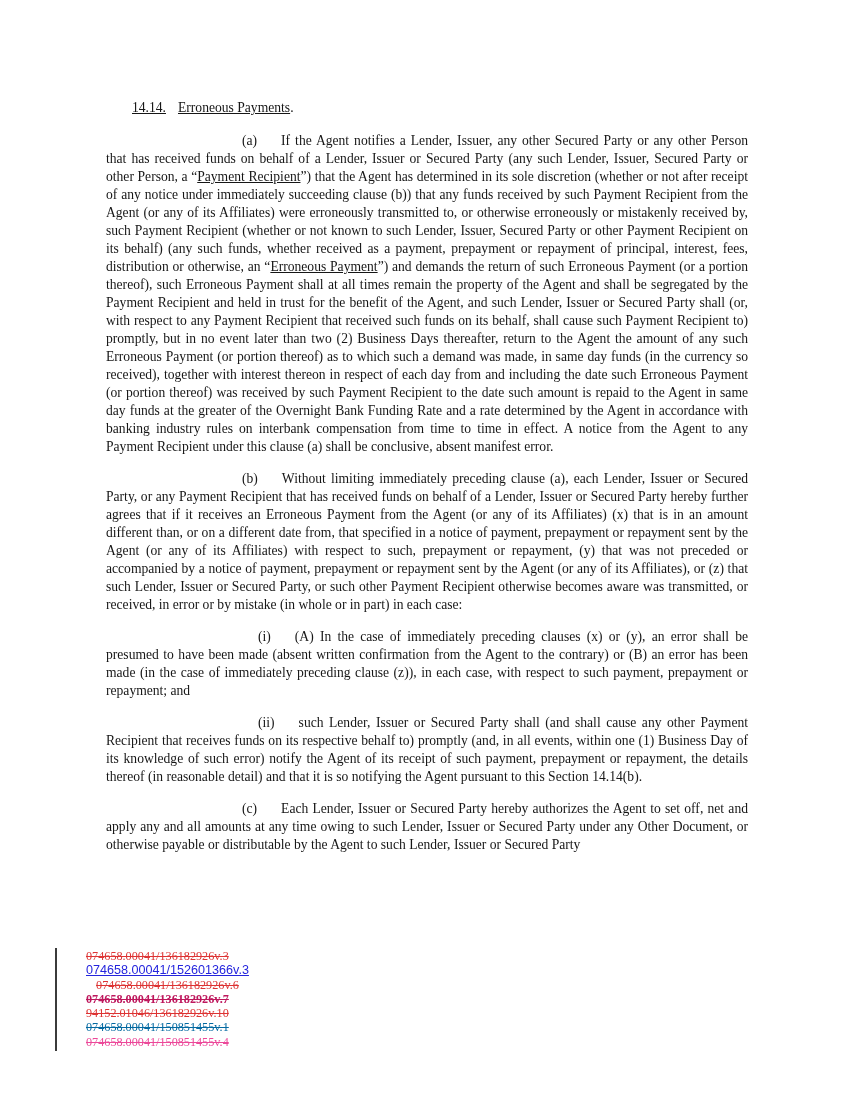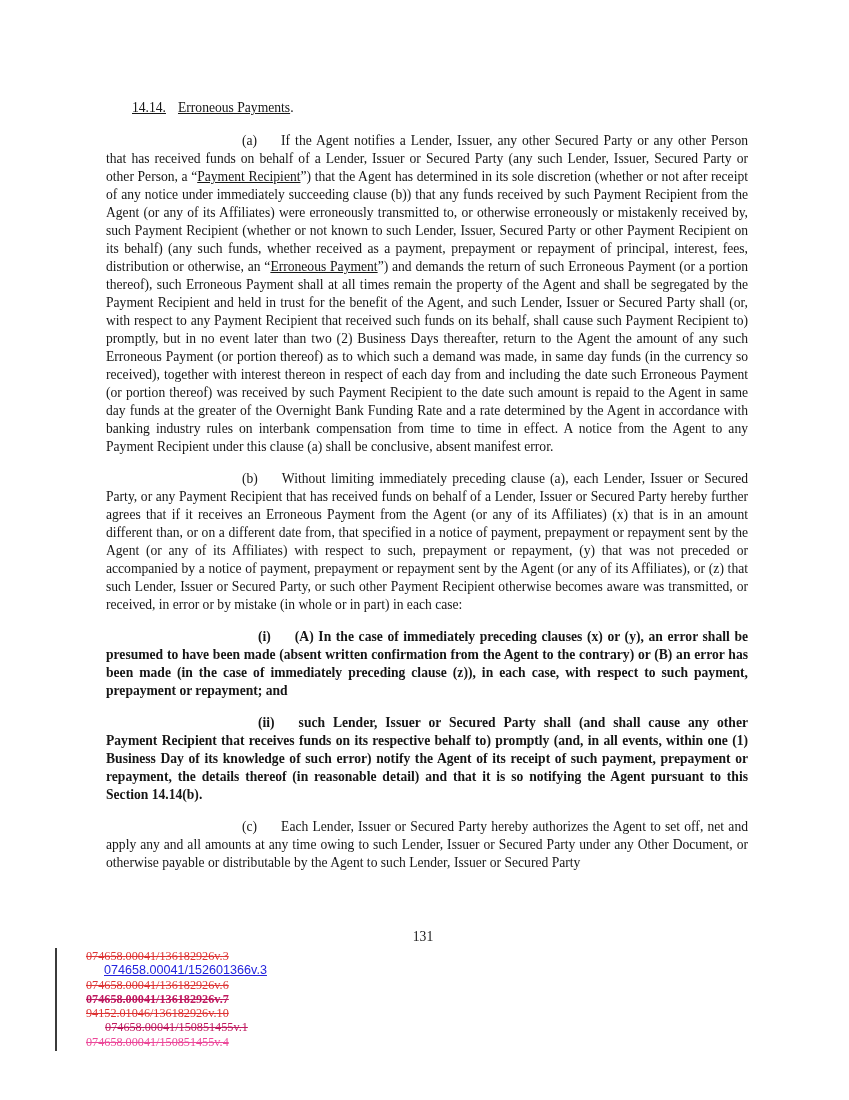--- a/index.html
+++ b/index.html
@@ -13,67 +13,66 @@
   }
   .content{
     position:absolute;left:98px;top:99px;width:650px;
     font-size:13.6px;line-height:18px;text-align:justify;
   }
   .heading{margin:0 0 15px 0;text-indent:34px;text-align:left;}
   .u{text-decoration:underline;text-align:right;}
   p.para{margin:0 0 14px 8px;}
   p.para:last-child{margin-bottom:0;}
   .indent1{text-indent:136px;}
-  .indent2{text-indent:152px;font-weight:bold;}
+  .indent2{text-indent:152px;}
   .tab{display:inline-block;width:24px;}
   .htab{display:inline-block;width:12px;}
   .pagenum{
     position:absolute;left:98px;top:929px;width:650px;
     text-align:center;font-size:13.6px;
   }
   .changebar{
     position:absolute;left:55px;top:948px;width:2px;height:103px;
   }
   .footer{position:absolute;left:86px;top:949px;}
   .fline{font-size:12.2px;line-height:14.2px;white-space:nowrap;}
   .fline.deleted{
     text-decoration:line-through;
     font-family:"Liberation Serif","DejaVu Serif",serif;
   }
   .fline.inserted{
     text-decoration:underline;
     font-family:"Liberation Sans","DejaVu Sans",sans-serif;
-    font-size:12.6px;line-height:14.6px;margin-left:18px;
+    font-size:12.6px;line-height:14.6px;
   }
 </style>
 </head>
 <body>
 
 <div class="page" style="color: rgb(22, 22, 22);">
 
   <div class="content">
     <p class="heading">
       <span class="u">14.14.</span><span class="htab"></span><span class="u">Erroneous Payments</span><span>.</span>
     </p>
     <div id="paragraphs">
         <p class="para indent1"><span>(a)</span><span class="tab"></span><span>If the Agent notifies a Lender, Issuer, any other Secured Party or any other Person that has received funds on behalf of a Lender, Issuer or Secured Party (any such Lender, Issuer, Secured Party or other Person, a “</span><span class="u">Payment Recipient</span><span>”) that the Agent has determined in its sole discretion (whether or not after receipt of any notice under immediately succeeding clause (b)) that any funds received by such Payment Recipient from the Agent (or any of its Affiliates) were erroneously transmitted to, or otherwise erroneously or mistakenly received by, such Payment Recipient (whether or not known to such Lender, Issuer, Secured Party or other Payment Recipient on its behalf) (any such funds, whether received as a payment, prepayment or repayment of principal, interest, fees, distribution or otherwise, an “</span><span class="u">Erroneous Payment</span><span>”) and demands the return of such Erroneous Payment (or a portion thereof), such Erroneous Payment shall at all times remain the property of the Agent and shall be segregated by the Payment Recipient and held in trust for the benefit of the Agent, and such Lender, Issuer or Secured Party shall (or, with respect to any Payment Recipient that received such funds on its behalf, shall cause such Payment Recipient to) promptly, but in no event later than two (2) Business Days thereafter, return to the Agent the amount of any such Erroneous Payment (or portion thereof) as to which such a demand was made, in same day funds (in the currency so received), together with interest thereon in respect of each day from and including the date such Erroneous Payment (or portion thereof) was received by such Payment Recipient to the date such amount is repaid to the Agent in same day funds at the greater of the Overnight Bank Funding Rate and a rate determined by the Agent in accordance with banking industry rules on interbank compensation from time to time in effect.  A notice from the Agent to any Payment Recipient under this clause (a) shall be conclusive, absent manifest error.</span></p>
         <p class="para indent1"><span>(b)</span><span class="tab"></span><span>Without limiting immediately preceding clause (a), each Lender, Issuer or Secured Party, or any Payment Recipient that has received funds on behalf of a Lender, Issuer or Secured Party hereby further agrees that if it receives an Erroneous Payment from the Agent (or any of its Affiliates) (x) that is in an amount different than, or on a different date from, that specified in a notice of payment, prepayment or repayment sent by the Agent (or any of its Affiliates) with respect to such, prepayment or repayment, (y) that was not preceded or accompanied by a notice of payment, prepayment or repayment sent by the Agent (or any of its Affiliates), or (z) that such Lender, Issuer or Secured Party, or such other Payment Recipient otherwise becomes aware was transmitted, or received, in error or by mistake (in whole or in part) in each case:</span></p>
         <p class="para indent2"><span>(i)</span><span class="tab"></span><span>(A) In the case of immediately preceding clauses (x) or (y), an error shall be presumed to have been made (absent written confirmation from the Agent to the contrary) or (B) an error has been made (in the case of immediately preceding clause (z)), in each case, with respect to such payment, prepayment or repayment; and</span></p>
         <p class="para indent2"><span>(ii)</span><span class="tab"></span><span>such Lender, Issuer or Secured Party shall (and shall cause any other Payment Recipient that receives funds on its respective behalf to) promptly (and, in all events, within one (1) Business Day of its knowledge of such error) notify the Agent of its receipt of such payment, prepayment or repayment, the details thereof (in reasonable detail) and that it is so notifying the Agent pursuant to this Section 14.14(b).</span></p>
         <p class="para indent1"><span>(c)</span><span class="tab"></span><span>Each Lender, Issuer or Secured Party hereby authorizes the Agent to set off, net and apply any and all amounts at any time owing to such Lender, Issuer or Secured Party under any Other Document, or otherwise payable or distributable by the Agent to such Lender, Issuer or Secured Party</span></p>
       </div>
   </div>
 
-  <div class="pagenum">131</div>
 
   <div class="changebar" style="background: rgb(59, 59, 59);"></div>
 
   <div class="footer" id="footer">
       <div class="fline deleted" style="color: rgb(221, 51, 51);">074658.00041/136182926v.3</div>
       <div class="fline inserted" style="color: rgb(36, 36, 221);">074658.00041/152601366v.3</div>
-      <div class="fline deleted" style="color: rgb(221, 51, 51);">074658.00041/136182926v.6</div>
+      <div class="fline deleted" style="color: rgb(221, 51, 51); text-align: center;">074658.00041/136182926v.6</div>
       <div class="fline deleted" style="color: #be185d; font-weight: bold;">074658.00041/136182926v.7</div>
       <div class="fline deleted" style="color: rgb(221, 51, 51);">94152.01046/136182926v.10</div>
-      <div class="fline deleted" style="color: #be185d; text-align: center;">074658.00041/150851455v.1</div>
+      <div class="fline deleted" style="color: #0369a1;">074658.00041/150851455v.1</div>
       <div class="fline deleted" style="color: #ec4899;">074658.00041/150851455v.4</div>
     </div>
 
 </div>
 
 </body></html>

